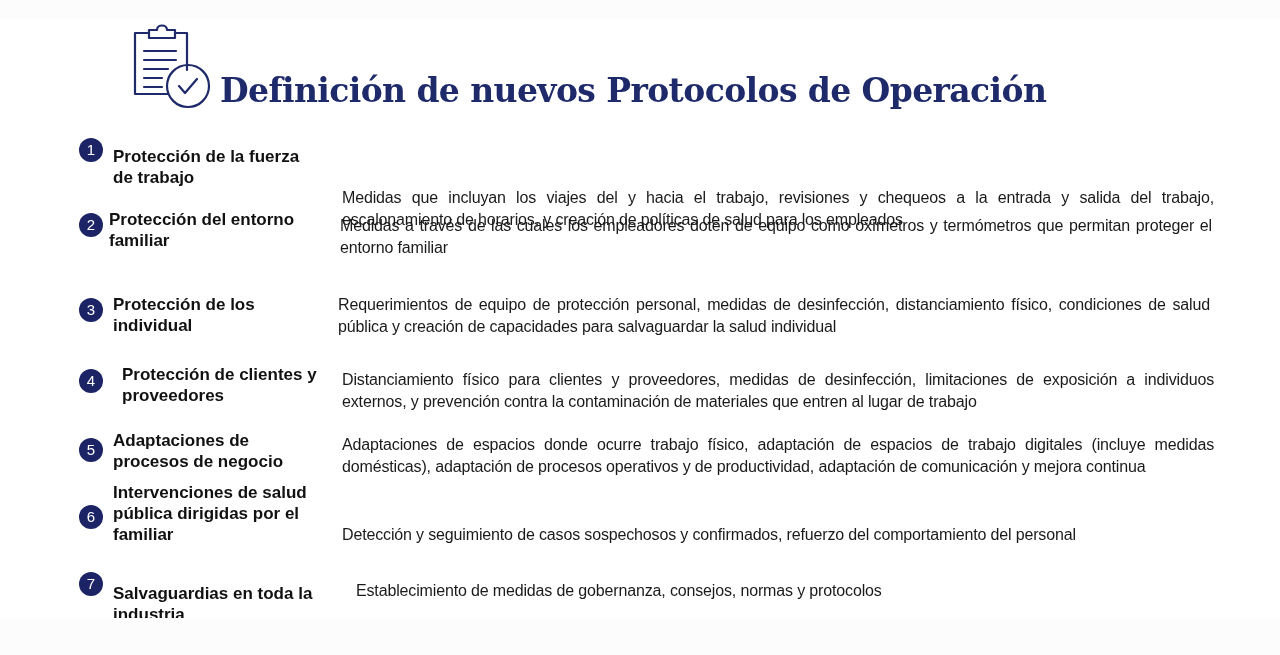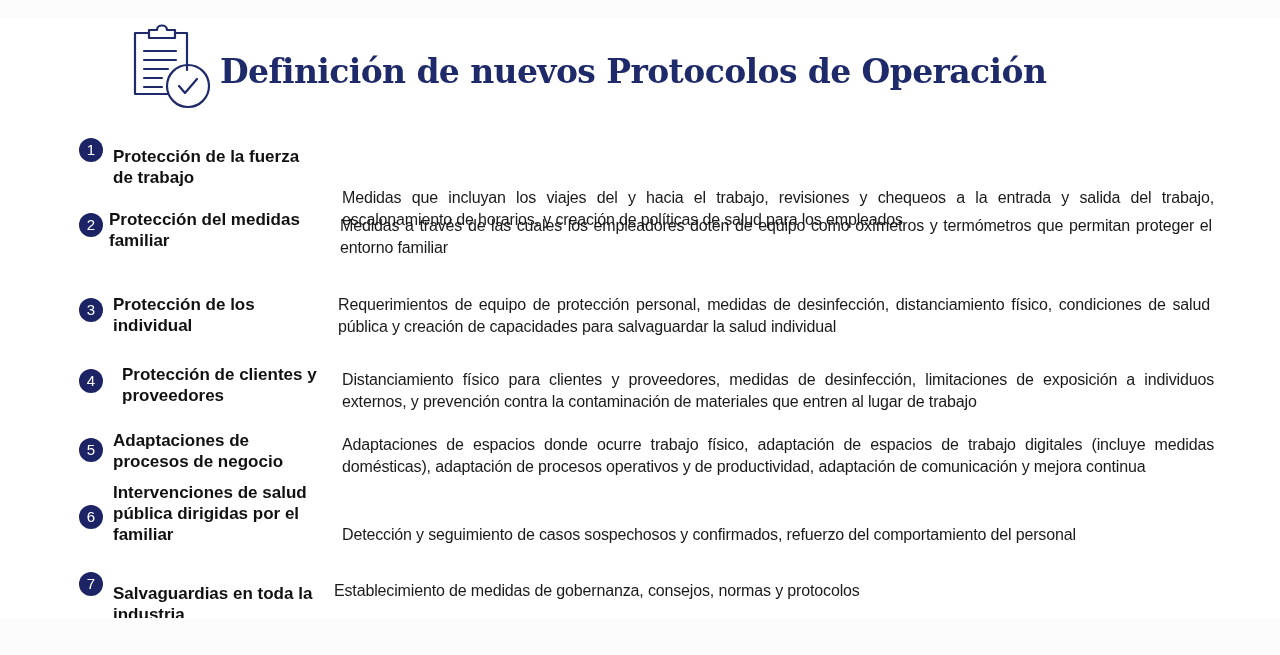--- a/index.html
+++ b/index.html
@@ -25,21 +25,21 @@
       position: absolute;
       left: 0; top: 618px;
       width: 1280px; height: 37px;
       background: #fcfcfc;
     }
     .header {
       position: absolute;
       left: 130px; top: 18px;
       height: 92px;
       display: flex;
-      align-items: center;
+      align-items: flex-end;
     }
     .header-icon {
       width: 82px; height: 92px;
       margin-right: 8px;
     }
     .title {
       font-family: "DejaVu Serif", "Liberation Serif", serif;
       font-weight: bold;
       font-size: 33px;
       color: #1f2a6b;
@@ -106,21 +106,21 @@
 </div>
 
 <div class="row">
   <div class="badge" style="left:79px; top:138px;">1</div>
   <div class="label" style="left:113px; top:134px; width:205px;margin-top:12px;">Protección de la fuerza de trabajo</div>
   <div class="desc" style="left:342px; top:148px; width:872px;margin-top:39px;">Medidas que incluyan los viajes del y hacia el trabajo, revisiones y chequeos a la entrada y salida del trabajo, escalonamiento de horarios, y creación de políticas de salud para los empleados</div>
 </div>
 
 <div class="row">
   <div class="badge" style="left:79px; top:213px;">2</div>
-  <div class="label" style="left:109px; top:209px; width:205px;">Protección del medidas familiar</div>
+  <div class="label" style="left:109px; top:209px; width:205px;">Protección del entorno familiar</div>
   <div class="desc" style="left:340px; top:215px; width:872px;">Medidas a través de las cuales los empleadores doten de equipo como oxímetros y termómetros que permitan proteger el entorno familiar</div>
 </div>
 
 <div class="row">
   <div class="badge" style="left:79px; top:298px;">3</div>
   <div class="label" style="left:113px; top:294px; width:200px;">Protección de los individual</div>
   <div class="desc" style="left:338px; top:294px; width:872px;">Requerimientos de equipo de protección personal, medidas de desinfección, distanciamiento físico, condiciones de salud pública y creación de capacidades para salvaguardar la salud individual</div>
 </div>
 
 <div class="row">
@@ -137,16 +137,16 @@
 
 <div class="row">
   <div class="badge" style="left:79px; top:505px;">6</div>
   <div class="label" style="left:113px; top:482px; width:215px;">Intervenciones de salud pública dirigidas por el familiar</div>
   <div class="desc" style="left:342px; top:524px; width:872px;">Detección y seguimiento de casos sospechosos y confirmados, refuerzo del comportamiento del personal</div>
 </div>
 
 <div class="row">
   <div class="badge" style="left:79px; top:572px;">7</div>
   <div class="label" style="left:113px; top:567px; width:215px;margin-top:16px;">Salvaguardias en toda la industria</div>
-  <div class="desc" style="left:334px; top:580px; width:872px;">Establecimiento de medidas de gobernanza, consejos, normas y protocolos</div>
+  <div class="desc" style="left:356px; top:580px; width:872px;">Establecimiento de medidas de gobernanza, consejos, normas y protocolos</div>
 </div>
 
 <div class="bottom-band"></div>
 
 </body></html>

